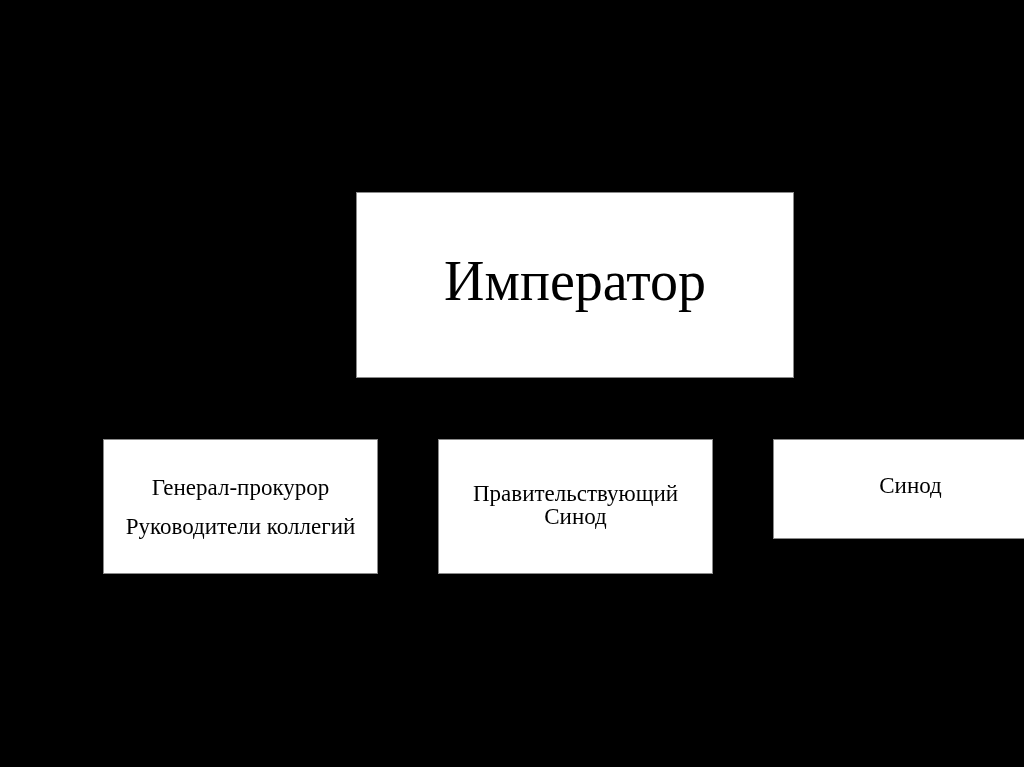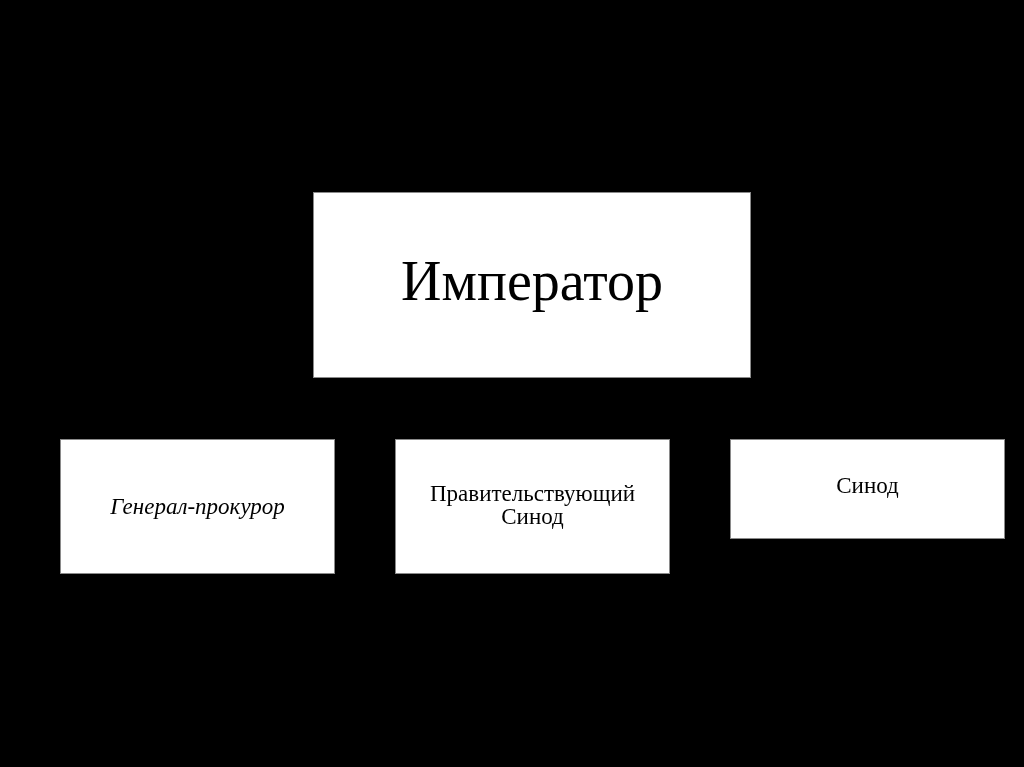--- a/index.html
+++ b/index.html
@@ -18,30 +18,31 @@
     .box {
       position: absolute;
       background: #ffffff;
       border: 1px solid #8a8a8a;
       box-sizing: border-box;
       display: flex;
       flex-direction: column;
       align-items: center;
       justify-content: center;
       text-align: center;
+      margin-left: 43px;
     }
     #box-top {
       left: 313px; top: 192px; width: 438px; height: 186px;
     }
     #box-top .label {
       font-size: 56px;
       line-height: 1;
       margin-top: -8px;
     }
-    #box-left { left: 60px; top: 439px; width: 275px; height: 135px; font-style: italic; }
+    #box-left { left: 60px; top: 439px; width: 275px; height: 135px; }
     #box-mid  { left: 395px; top: 439px; width: 275px; height: 135px; }
     #box-right{ left: 730px; top: 439px; width: 275px; height: 100px; }
 
     .small {
       font-size: 23px;
       line-height: 38px;
       white-space: nowrap;
     }
     #box-left .small { line-height: 39px; }
     #box-mid .small { line-height: 27px; margin-top: -4px; }
@@ -49,20 +50,21 @@
   </style>
 </head>
 <body>
 
 <div class="box" id="box-top">
   <div class="label">Император</div>
 </div>
 
 <div class="box" id="box-left">
   <div class="small">Генерал-прокурор</div>
+  <div class="small">Руководители коллегий</div>
 </div>
 
 <div class="box" id="box-mid">
   <div class="small">Правительствующий</div>
   <div class="small">Синод</div>
 </div>
 
 <div class="box" id="box-right">
   <div class="small">Синод</div>
 </div>

